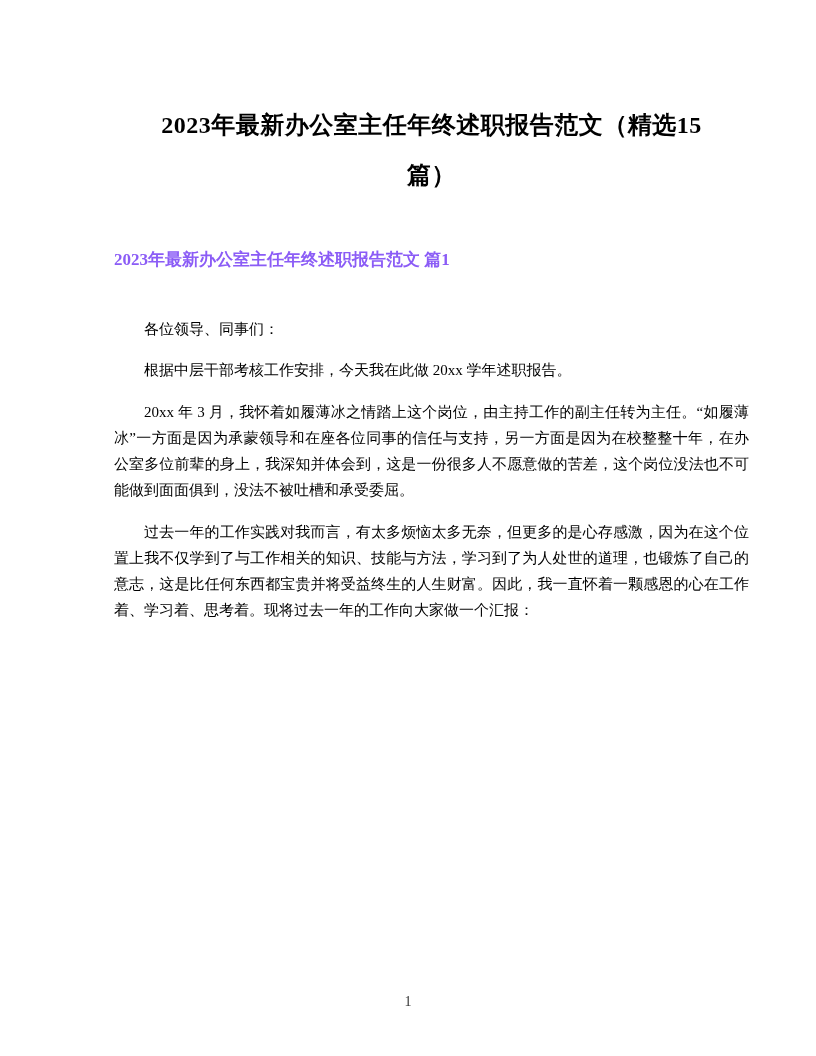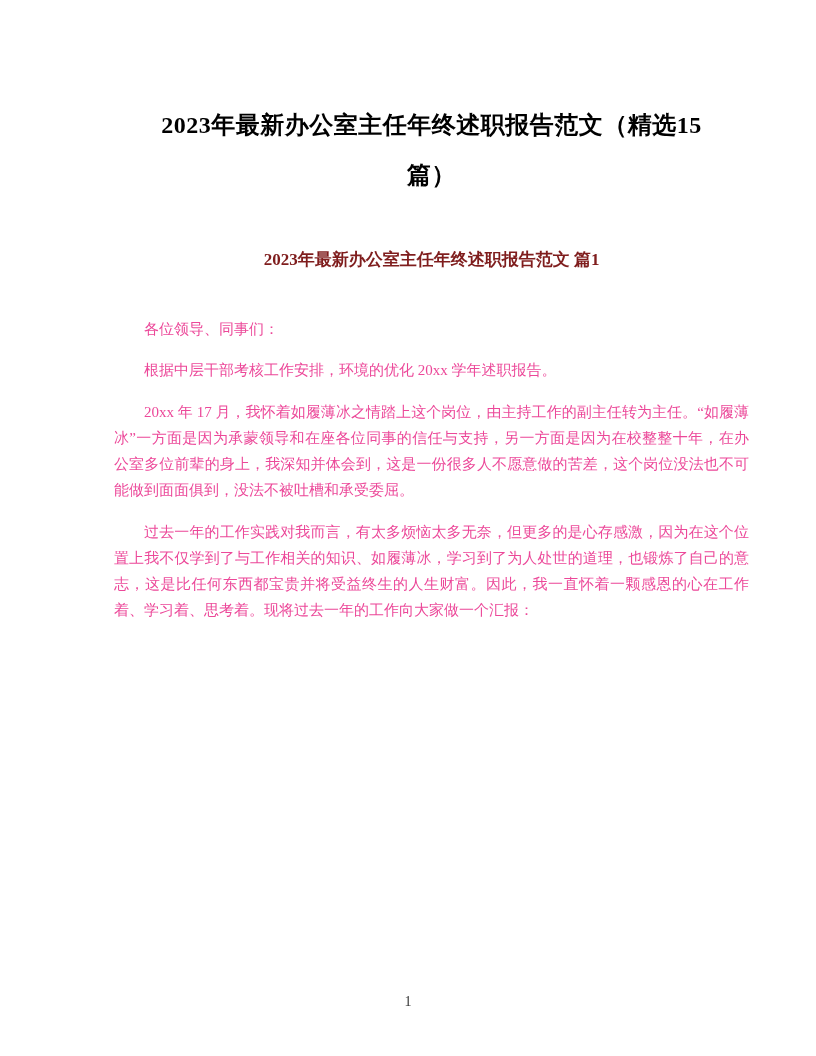--- a/index.html
+++ b/index.html
@@ -26,31 +26,31 @@
     font-weight: bold;
     text-align: center;
     line-height: 2.1;
     color: #000000;
     letter-spacing: 0.5px;
   }
   .doc-subtitle {
     margin: 0 0 44px 0;
     font-size: 17px;
     font-weight: bold;
-    text-align: center;
+    text-align: left;
     line-height: 1.5;
-    color: #7f1d1d;
+    color: #8b5cf6;
   }
   .para {
     margin: 0 0 15px 0;
     font-size: 15px;
     line-height: 26px;
     text-align: justify;
     text-indent: 2em;
-    color: #ec4899;
+    color: #000000;
   }
   .para.spaced {
     margin-bottom: 16px;
   }
   .page-number {
     position: absolute;
     left: 0;
     right: 0;
     bottom: 46px;
     text-align: center;
@@ -62,23 +62,23 @@
 <body>
 
 <div class="page">
 
   <h1 class="doc-title">2023年最新办公室主任年终述职报告范文（精选15篇）</h1>
 
   <h2 class="doc-subtitle">2023年最新办公室主任年终述职报告范文 篇1</h2>
 
   <p class="para">各位领导、同事们：</p>
 
-  <p class="para spaced">根据中层干部考核工作安排，环境的优化 20xx 学年述职报告。</p>
+  <p class="para spaced">根据中层干部考核工作安排，今天我在此做 20xx 学年述职报告。</p>
 
-  <p class="para spaced">20xx 年 17 月，我怀着如履薄冰之情踏上这个岗位，由主持工作的副主任转为主任。“如履薄冰”一方面是因为承蒙领导和在座各位同事的信任与支持，另一方面是因为在校整整十年，在办公室多位前辈的身上，我深知并体会到，这是一份很多人不愿意做的苦差，这个岗位没法也不可能做到面面俱到，没法不被吐槽和承受委屈。</p>
+  <p class="para spaced">20xx 年 3 月，我怀着如履薄冰之情踏上这个岗位，由主持工作的副主任转为主任。“如履薄冰”一方面是因为承蒙领导和在座各位同事的信任与支持，另一方面是因为在校整整十年，在办公室多位前辈的身上，我深知并体会到，这是一份很多人不愿意做的苦差，这个岗位没法也不可能做到面面俱到，没法不被吐槽和承受委屈。</p>
 
-  <p class="para spaced">过去一年的工作实践对我而言，有太多烦恼太多无奈，但更多的是心存感激，因为在这个位置上我不仅学到了与工作相关的知识、如履薄冰，学习到了为人处世的道理，也锻炼了自己的意志，这是比任何东西都宝贵并将受益终生的人生财富。因此，我一直怀着一颗感恩的心在工作着、学习着、思考着。现将过去一年的工作向大家做一个汇报：</p>
+  <p class="para spaced">过去一年的工作实践对我而言，有太多烦恼太多无奈，但更多的是心存感激，因为在这个位置上我不仅学到了与工作相关的知识、技能与方法，学习到了为人处世的道理，也锻炼了自己的意志，这是比任何东西都宝贵并将受益终生的人生财富。因此，我一直怀着一颗感恩的心在工作着、学习着、思考着。现将过去一年的工作向大家做一个汇报：</p>
 
 
 
   <div class="page-number">1</div>
 
 </div>
 
 </body></html>

